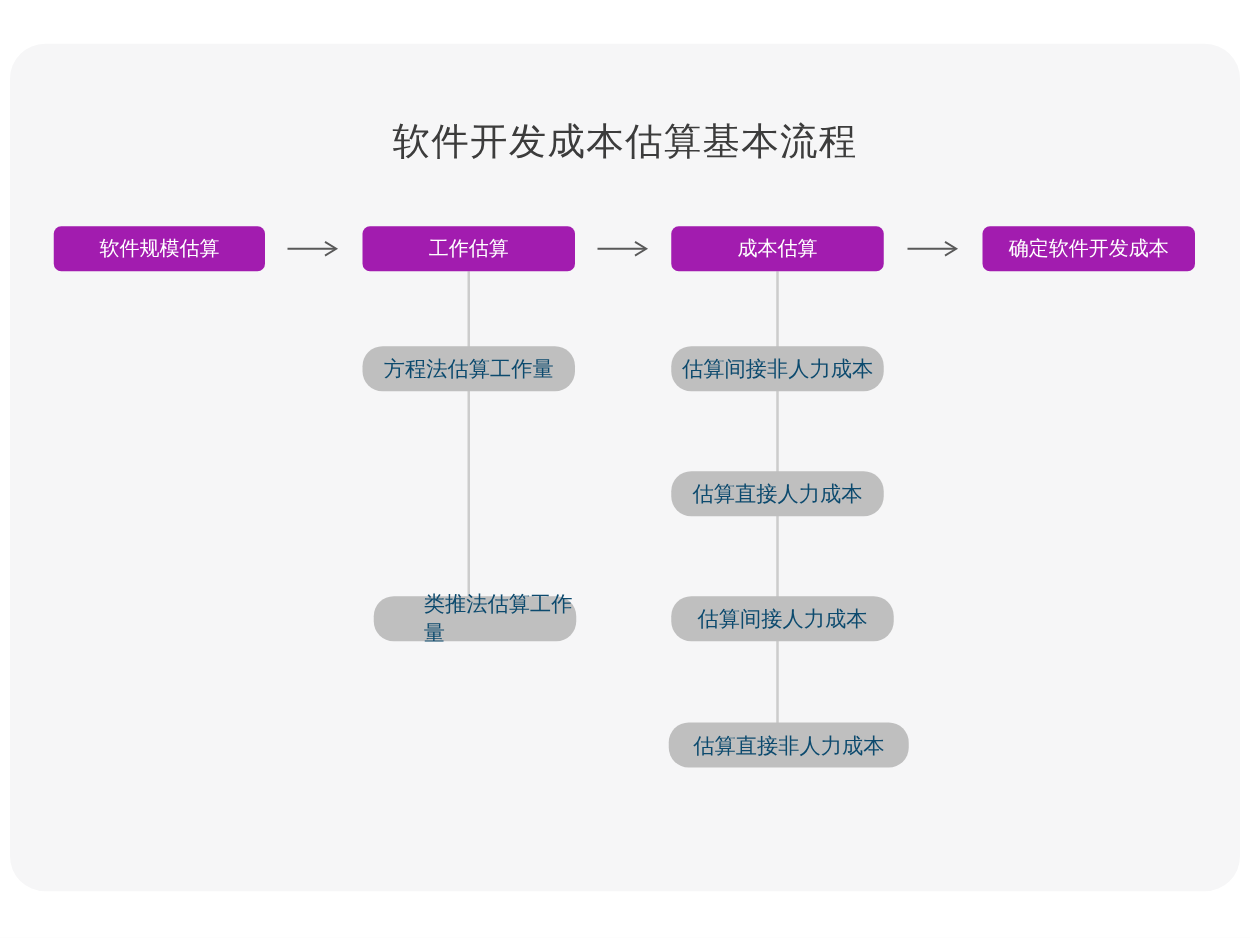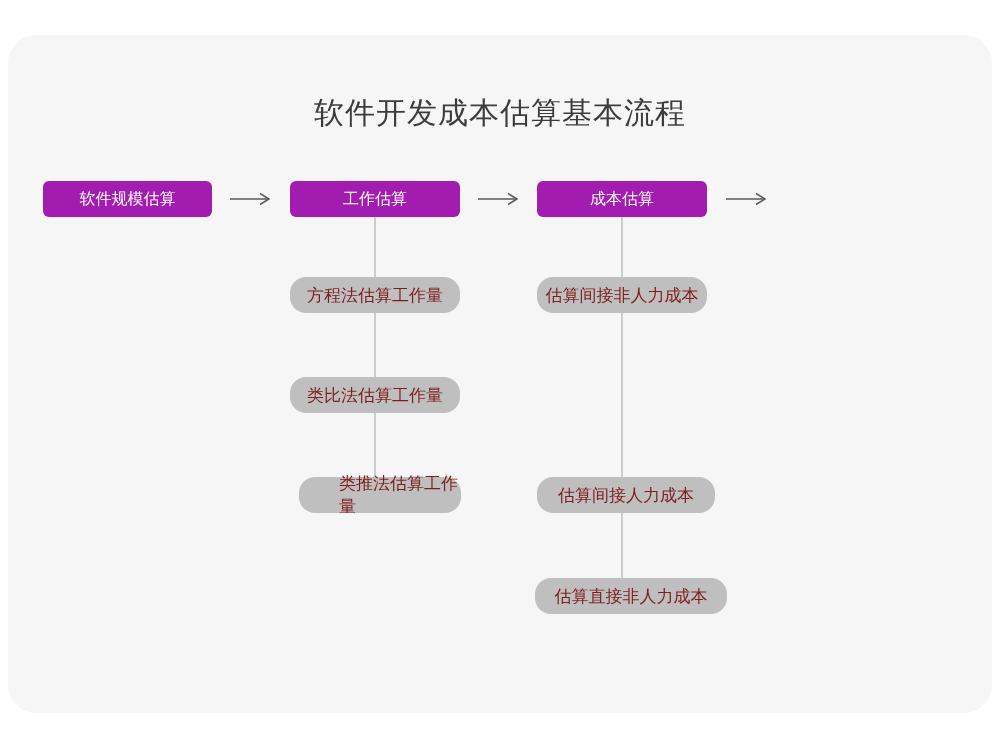--- a/index.html
+++ b/index.html
@@ -38,21 +38,21 @@
   }
   .node-main {
     background: #a21caf;
     border-radius: 6px;
     font-size: 16px;
   }
   .node-sub {
     background: #bfbfbf;
     border-radius: 16px;
     font-size: 17px;
-    color: #7f1d1d;
+    color: #0c4a6e;
   }
   .vline {
     position: absolute;
     width: 2px;
     background: #cccccc;
     z-index: 1;
   }
   .arrow {
     position: absolute;
     width: 44px; height: 14px;
@@ -98,33 +98,36 @@
     <span>成本估算</span>
   </div>
 
   <div class="arrow" style="left:725px; top:192px;">
     <svg width="44" height="14" viewBox="0 0 44 14">
       <line x1="1" y1="7" x2="39" y2="7" stroke="#595959" stroke-width="1.5"></line>
       <polyline points="31,1.5 40,7 31,12.5" fill="none" stroke="#595959" stroke-width="1.5"></polyline>
     </svg>
   </div>
 
+  <div class="node node-main" style="left:786px; top:181px; width:170px;">
+    <span>确定软件开发成本</span>
+  </div>
 
   <div class="node node-sub" style="left:290px; top:277px; width:170px;">
     <span>方程法估算工作量</span>
-  </div>
-  <div class="node node-sub" style="left:290px; top:377px; width:170px;">
-    <span>类比法估算工作量</span>
   </div>
   <div class="node node-sub" style="left:299px; top:477px; width:162px;padding-left:40px;">
     <span>类推法估算工作量</span>
   </div>
 
   <div class="node node-sub" style="left:537px; top:277px; width:170px;">
     <span>估算间接非人力成本</span>
+  </div>
+  <div class="node node-sub" style="left:537px; top:377px; width:170px;">
+    <span>估算直接人力成本</span>
   </div>
   <div class="node node-sub" style="left:537px; top:477px; width:178px;">
     <span>估算间接人力成本</span>
   </div>
   <div class="node node-sub" style="left:535px; top:578px; width:192px;">
     <span>估算直接非人力成本</span>
   </div>
 
 </div>
 

